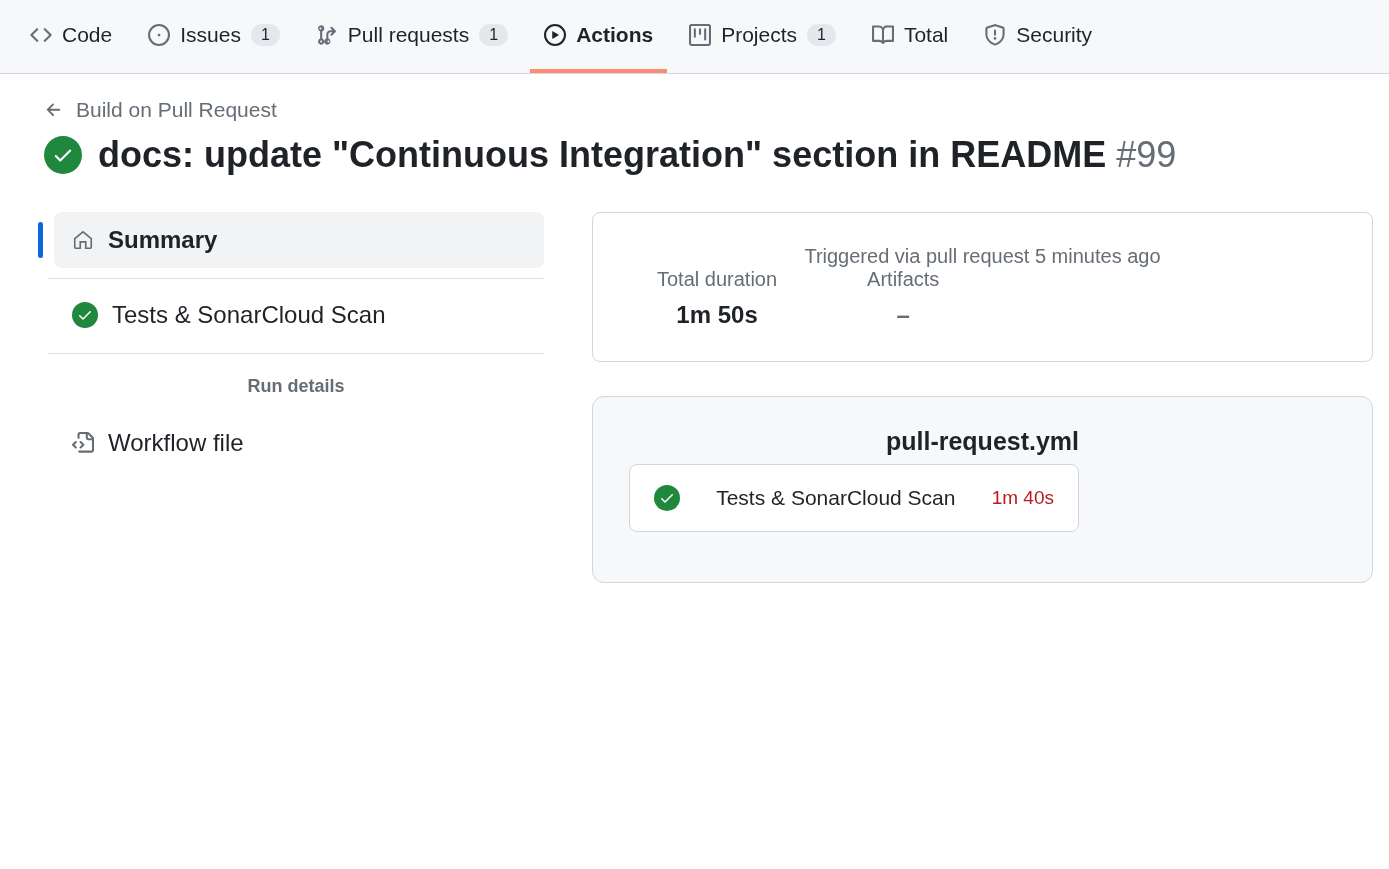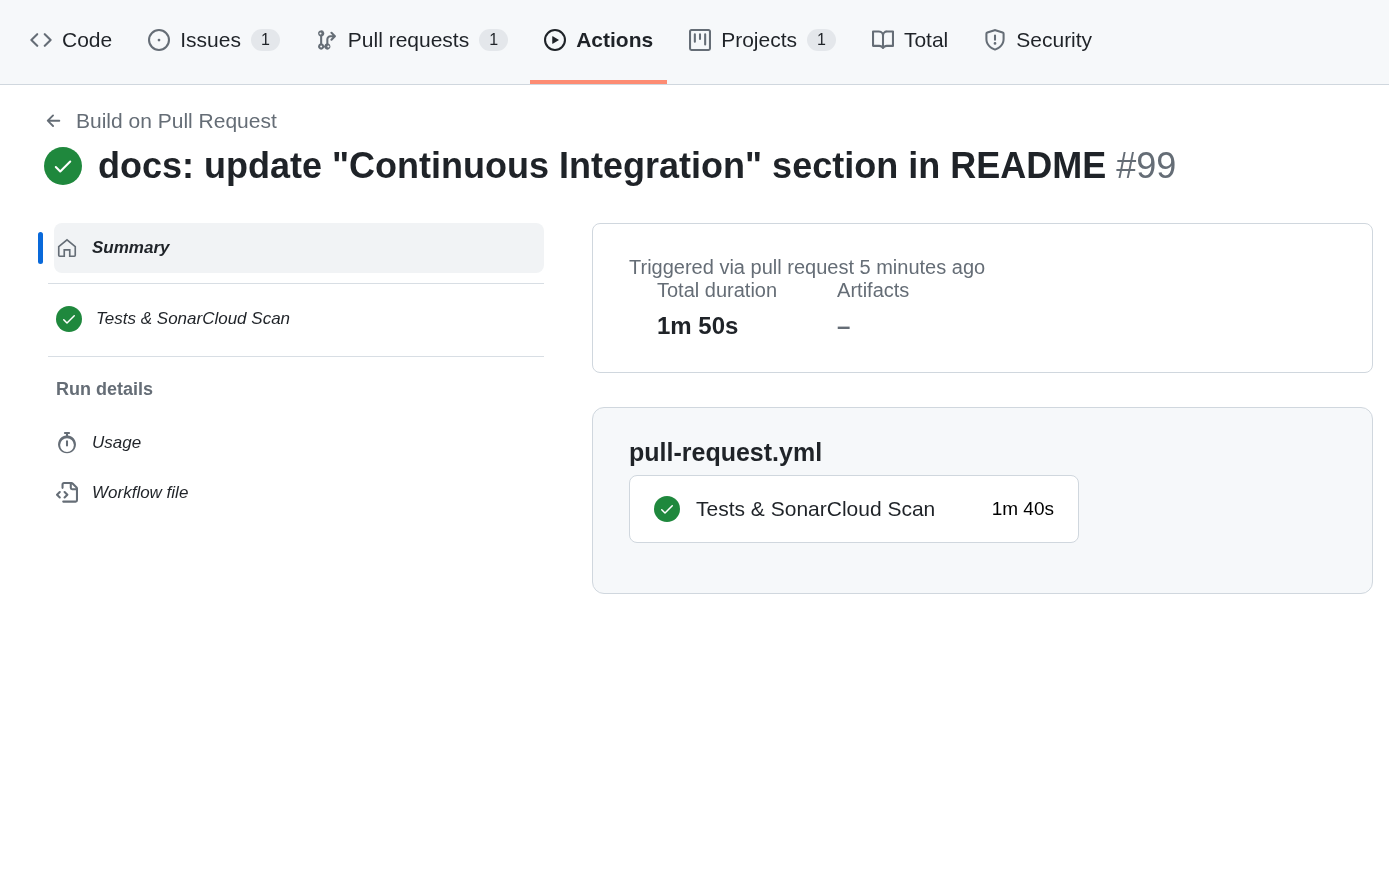--- a/index.html
+++ b/index.html
@@ -11,21 +11,21 @@
   }
   
   
   .repo-nav {
     background: #f6f8fa;
     border-bottom: 1px solid #d0d7de;
     display: flex;
     align-items: flex-end;
     padding: 0 16px;
     gap: 8px;
-    height: 85px;
+    height: 74px;
   }
   .repo-nav-item {
     display: flex;
     align-items: center;
     gap: 10px;
     padding: 28px 14px;
     font-size: 21px;
     color: #1f2328;
     cursor: pointer;
     border-bottom: 4px solid transparent;
@@ -43,20 +43,21 @@
     font-size: 16px;
     min-width: 28px;
     text-align: center;
   }
   .repo-nav-item svg { fill: #656d76; }
   .repo-nav-item.active svg { fill: #1f2328; }
 
   
   .page {
     padding: 24px 16px 0 44px;
+    text-align: center;
   }
   .breadcrumb {
     display: flex;
     align-items: center;
     gap: 12px;
     color: #656d76;
     font-size: 21px;
     margin-bottom: 12px;
     cursor: pointer;
   }
@@ -101,26 +102,25 @@
     color: #656d76;
     font-size: 18px;
     padding: 12px 8px;
     margin-top: 10px;
     margin-bottom: 6px;
   }
   .sidebar-item {
     display: flex;
     align-items: center;
     gap: 14px;
-    padding: 14px 2px;
-    font-size: 17px;
+    padding: 14px 18px;
+    font-size: 24px;
     cursor: pointer;
     border-radius: 8px;
     margin-left: 6px;
-    font-style: italic;
   }
   .sidebar-item.active {
     background: #f1f3f5;
     font-weight: 600;
     position: relative;
   }
   .sidebar-item.active::before {
     content: "";
     position: absolute;
     left: -16px;
@@ -184,21 +184,21 @@
     font-size: 18px;
     white-space: nowrap;
     overflow: hidden;
     text-overflow: ellipsis;
     max-width: 340px;
     display: inline-block;
   }
 
   .stats {
     display: flex;
-    gap: 60px;
+    gap: 90px;
     margin-left: 28px;
   }
   .stat-label { font-size: 20px; color: #656d76; margin-bottom: 10px; }
   .stat-value { font-size: 24px; font-weight: 700; }
   .stat-value.muted { color: #656d76; }
 
   .workflow-card {
     border: 1px solid #d0d7de;
     border-radius: 12px;
     background: #f6f8fa;
@@ -220,21 +220,21 @@
     border-radius: 8px;
     padding: 20px 24px;
     display: flex;
     align-items: center;
     gap: 16px;
     width: fit-content;
     min-width: 450px;
     font-size: 21px;
   }
   .job-box .job-name { flex: 1; }
-  .job-box .job-time { color: #000000; font-size: 19px; }
+  .job-box .job-time { color: #b91c1c; font-size: 19px; }
 </style>
 </head>
 <body>
 
 <nav class="repo-nav">
   <div class="repo-nav-item">
     <svg width="22" height="22" viewBox="0 0 16 16">
         <path d="M4.72 3.22a.75.75 0 0 1 1.06 1.06L2.06 8l3.72 3.72a.75.75 0 1 1-1.06 1.06L.47 8.53a.75.75 0 0 1 0-1.06l4.25-4.25Zm6.56 0a.75.75 0 1 0-1.06 1.06L13.94 8l-3.72 3.72a.75.75 0 1 0 1.06 1.06l4.25-4.25a.75.75 0 0 0 0-1.06l-4.25-4.25Z"></path>
       </svg>
     <span>Code</span>
@@ -313,26 +313,20 @@
       <div class="sidebar-item">
         <span class="status-icon-sm">
           <svg viewBox="0 0 16 16">
               <path d="M13.78 4.22a.75.75 0 0 1 0 1.06l-7.25 7.25a.75.75 0 0 1-1.06 0L2.22 9.28a.751.751 0 0 1 .018-1.042.751.751 0 0 1 1.042-.018L6 10.94l6.72-6.72a.75.75 0 0 1 1.06 0Z"></path>
             </svg>
         </span>
         <span>Tests &amp; SonarCloud Scan</span>
       </div>
       <hr>
       <div class="section-heading">Run details</div>
-      <div class="sidebar-item">
-        <svg class="solid" width="22" height="22" viewBox="0 0 16 16">
-            <path d="M5.75.75A.75.75 0 0 1 6.5 0h3a.75.75 0 0 1 0 1.5h-.75v1l-.001.041a6.5 6.5 0 1 1-1.5 0V1.501L7.25 1.5H6.5a.75.75 0 0 1-.75-.75ZM8 14.5A5 5 0 1 0 8 4.5a5 5 0 0 0 0 10Zm.75-7.75v3a.75.75 0 0 1-1.5 0v-3a.75.75 0 0 1 1.5 0Z"></path>
-          </svg>
-        <span>Usage</span>
-      </div>
       <div class="sidebar-item">
         <svg class="solid" width="22" height="22" viewBox="0 0 16 16">
             <path d="M4 1.75C4 .784 4.784 0 5.75 0h5.586c.464 0 .909.184 1.237.513l2.914 2.914c.329.328.513.773.513 1.237v8.586A1.75 1.75 0 0 1 14.25 15h-9a.75.75 0 0 1 0-1.5h9a.25.25 0 0 0 .25-.25V6h-2.75A1.75 1.75 0 0 1 10 4.25V1.5H5.75a.25.25 0 0 0-.25.25v2.5a.75.75 0 0 1-1.5 0Zm1.72 4.97a.75.75 0 0 1 1.06 0l2 2a.75.75 0 0 1 0 1.06l-2 2a.749.749 0 0 1-1.275-.326.749.749 0 0 1 .215-.734l1.47-1.47-1.47-1.47a.75.75 0 0 1 0-1.06ZM3.28 7.78 1.81 9.25l1.47 1.47a.751.751 0 0 1-.018 1.042.751.751 0 0 1-1.042.018l-2-2a.75.75 0 0 1 0-1.06l2-2a.751.751 0 0 1 1.042.018.751.751 0 0 1 .018 1.042Zm8.22-6.22v2.69c0 .138.112.25.25.25h2.69L11.5 1.56Z"></path>
           </svg>
         <span>Workflow file</span>
       </div>
     </aside>
 
     <main class="main">
       <div class="card">

